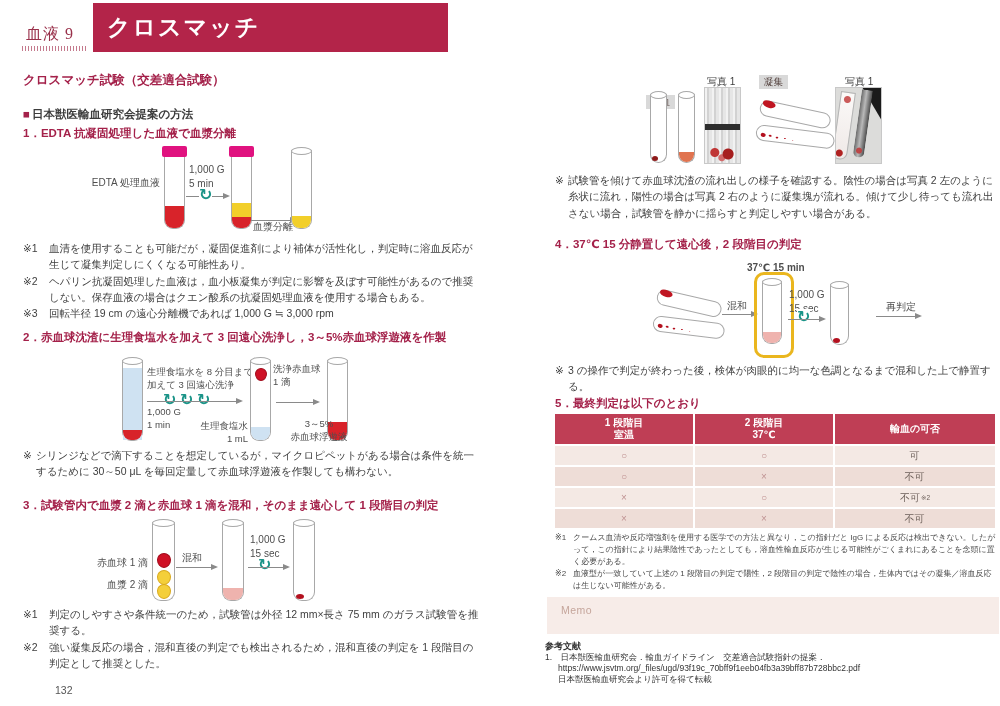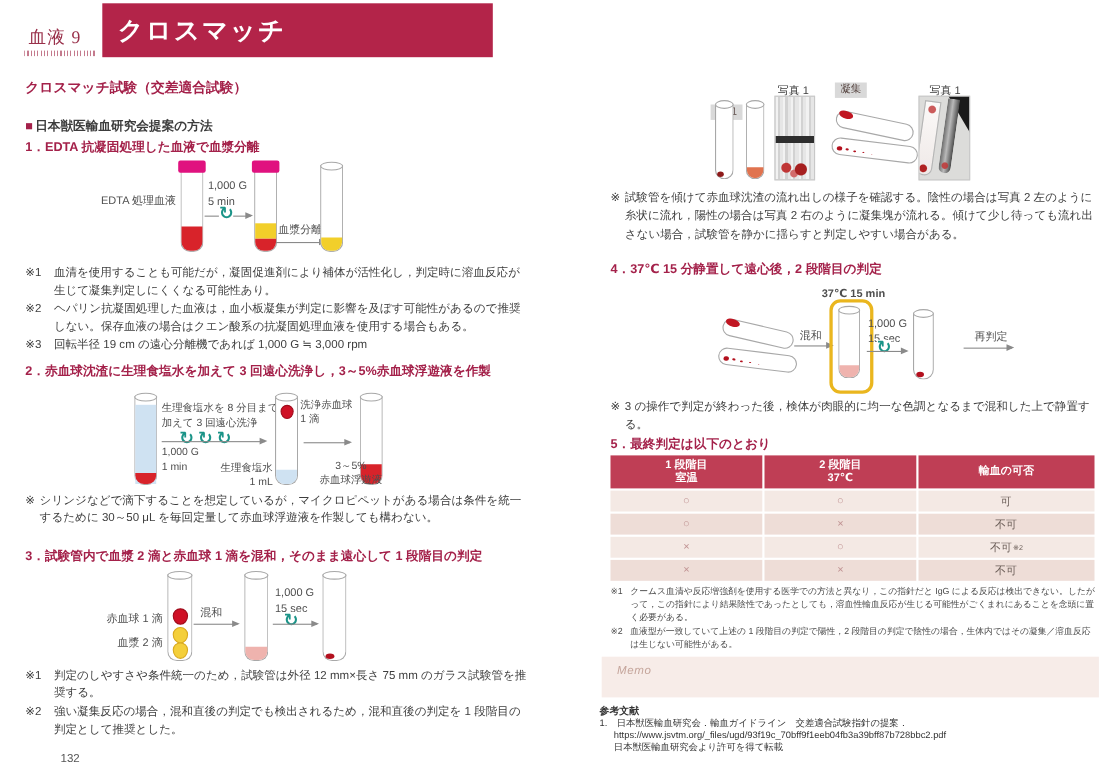--- a/index.html
+++ b/index.html
@@ -82,21 +82,21 @@
   .jth{background:#bf3e55;color:#fff;font-size:10px;font-weight:bold;height:30px;
        display:flex;align-items:center;justify-content:center;text-align:center;white-space:pre-line;line-height:1.25;}
   .jtd{height:19px;display:flex;align-items:center;justify-content:center;font-size:10px;color:#6b5e58;}
   .rowa{background:#f4e9e4;}
   .rowb{background:#eeddd7;}
   .mark{color:#c09393;}
   .jtd sup{font-size:6.5px;margin-left:1px;color:#6b5e58;}
   
   .goldbox{position:absolute;border:3px solid #eab61e;border-radius:10px;background:transparent;}
   
-  .memo{position:absolute;left:547px;top:597px;width:452px;height:37px;background:#f7ece8;font-style:italic;}
+  .memo{position:absolute;left:547px;top:597px;width:452px;height:37px;background:#f7ece8;}
   .memo span{display:block;padding:7px 0 0 14px;font-size:10.5px;color:#c5a59b;letter-spacing:.5px;}
   
   .refhead{position:absolute;left:545px;top:640px;font-size:9px;font-weight:bold;color:#333;}
   .refline{position:absolute;font-size:8.5px;color:#333;line-height:1.3;}
   .pagenum{position:absolute;font-size:10.5px;color:#555;margin-left:40px;}
 </style>
 </head>
 <body>
 
 <div id="screen">
@@ -121,21 +121,21 @@
     </div>
     <span class="lbl" style="left:189px;top:163px;">1,000 G
 5 min</span>
     <div class="arr" style="left:186px;top:196px;width:42px;"></div>
     <span class="cfg" style="left:199px;top:187px;">↻</span>
     <div class="tube" style="left:231px;top:152px;width:19px;height:76px;">
       <div class="cap"></div>
       <div class="fill f-yellow f-mid" style="bottom:11px;height:14px;"></div>
       <div class="fill f-red" style="height:11px;"></div>
     </div>
-    <span class="lbl" style="left:253px;top:204px;font-family:Liberation Mono, monospace;">血漿分離</span>
+    <span class="lbl" style="left:253px;top:220px;">血漿分離</span>
     <div class="arr" style="left:251px;top:220px;width:44px;"></div>
     <div class="tube" style="left:291px;top:150px;width:19px;height:78px;">
       <div class="mouth"></div>
       <div class="fill f-yellow" style="height:12px;"></div>
     </div>
   </div>
 
   <div class="notes" style="left:23px;top:240px;width:458px;">
     <div class="note">
         <span class="nm">※1</span>

